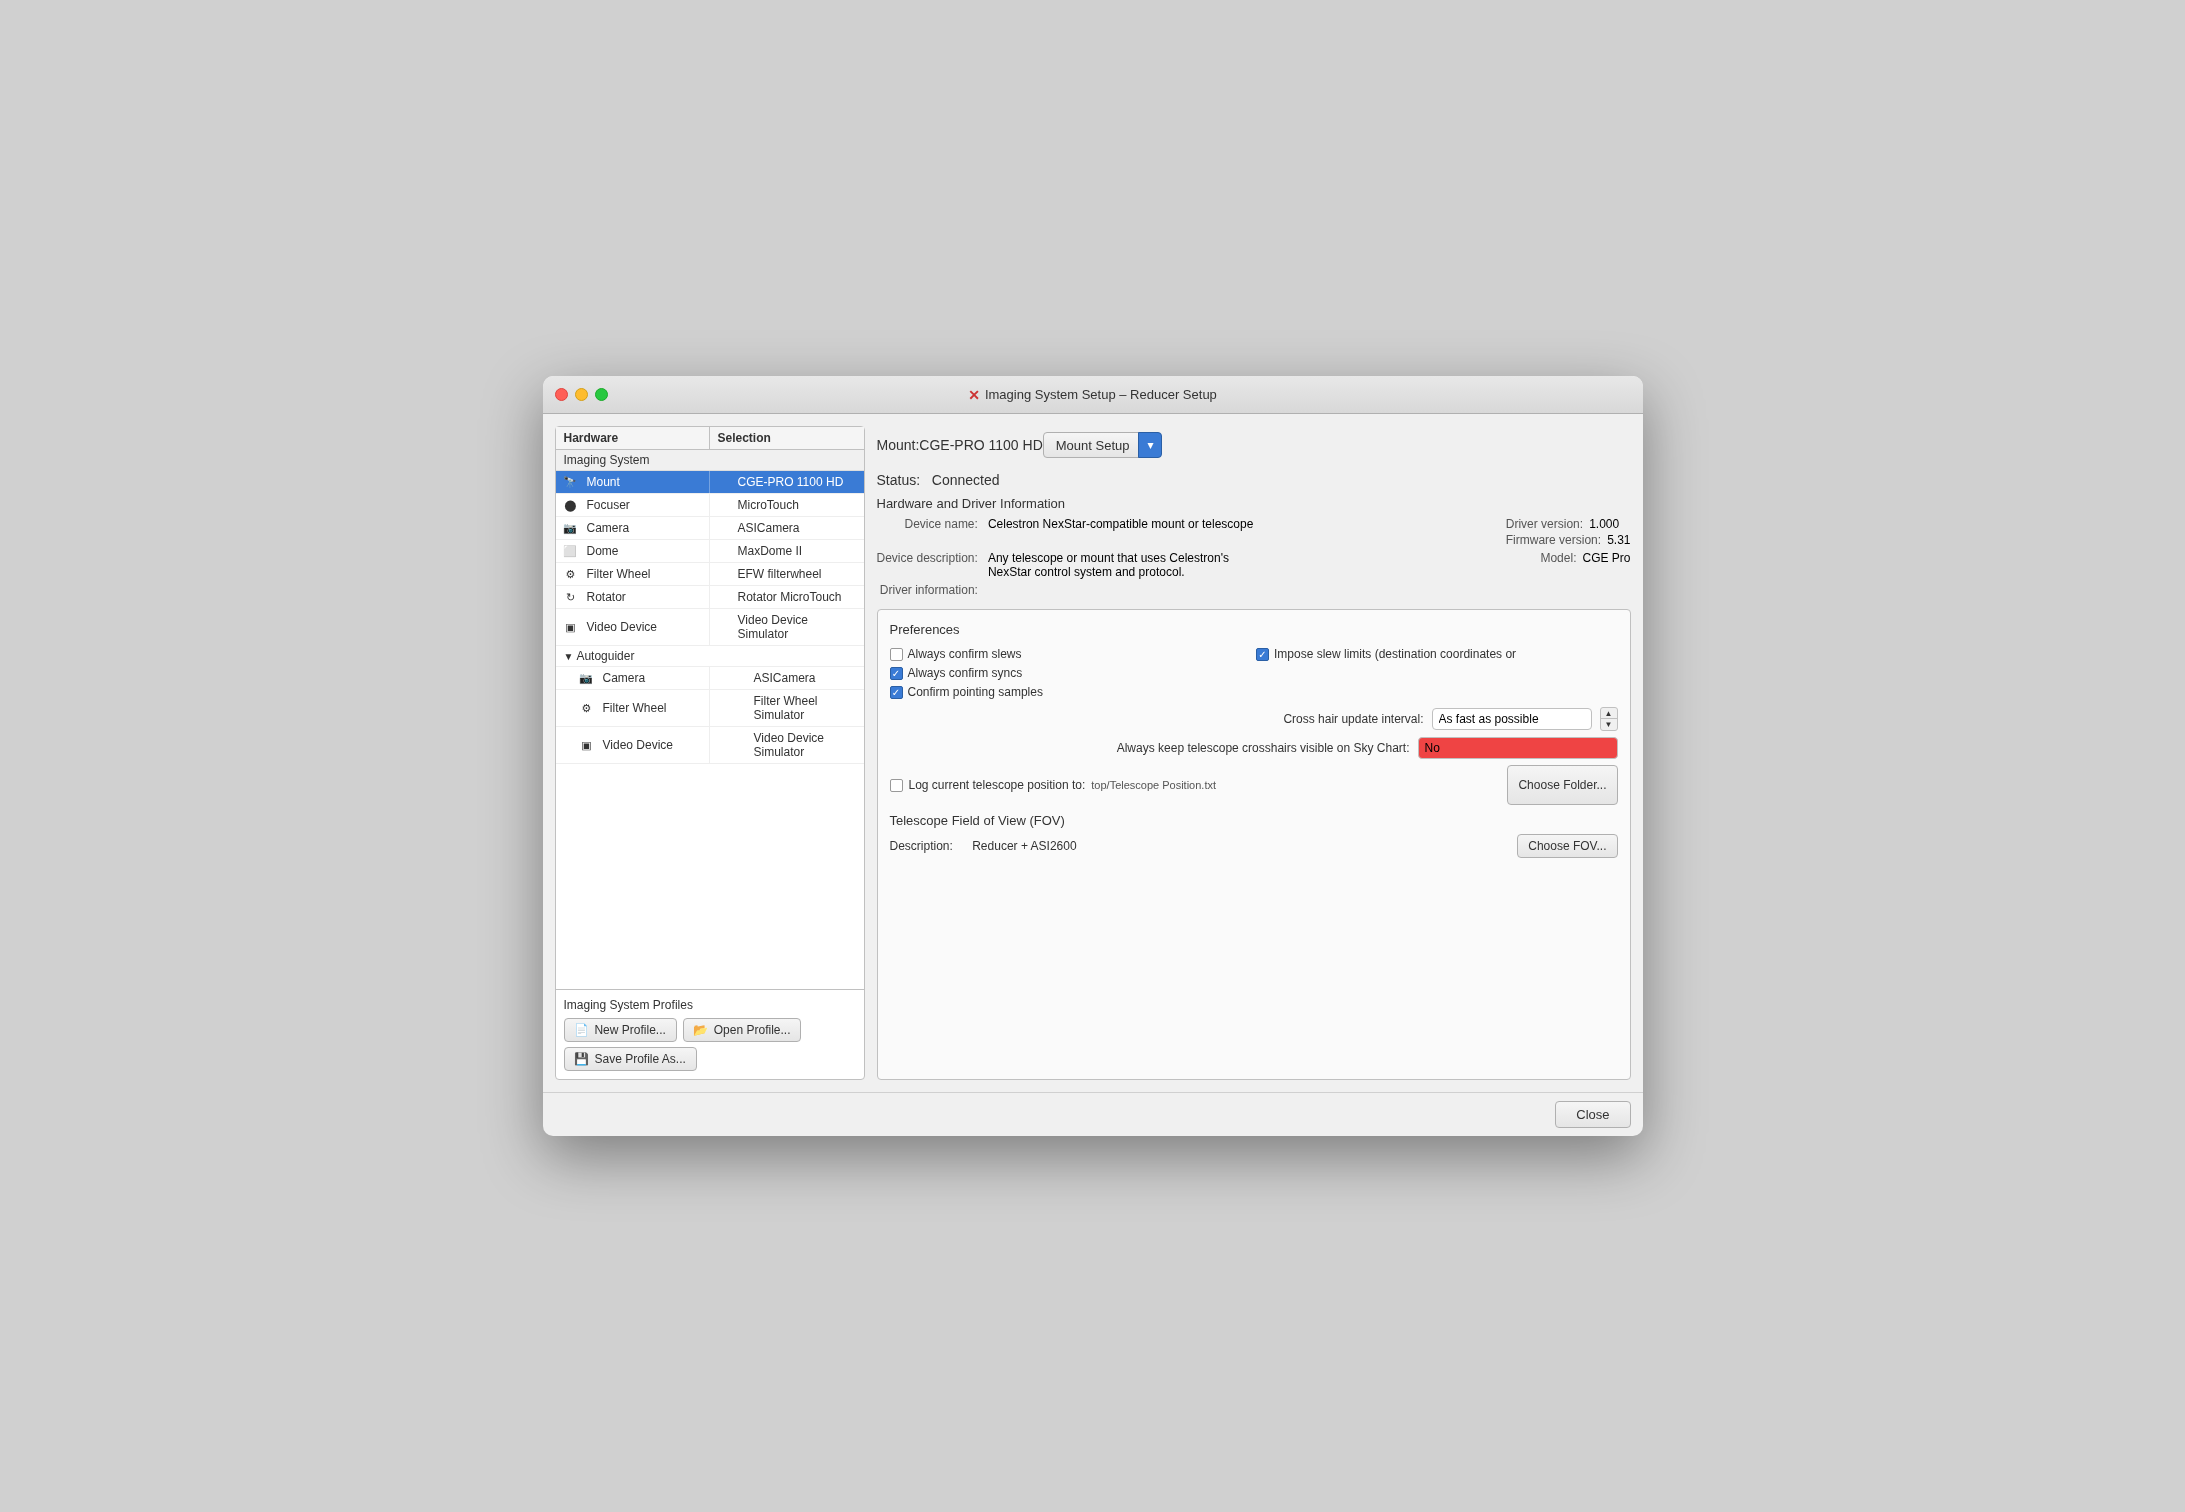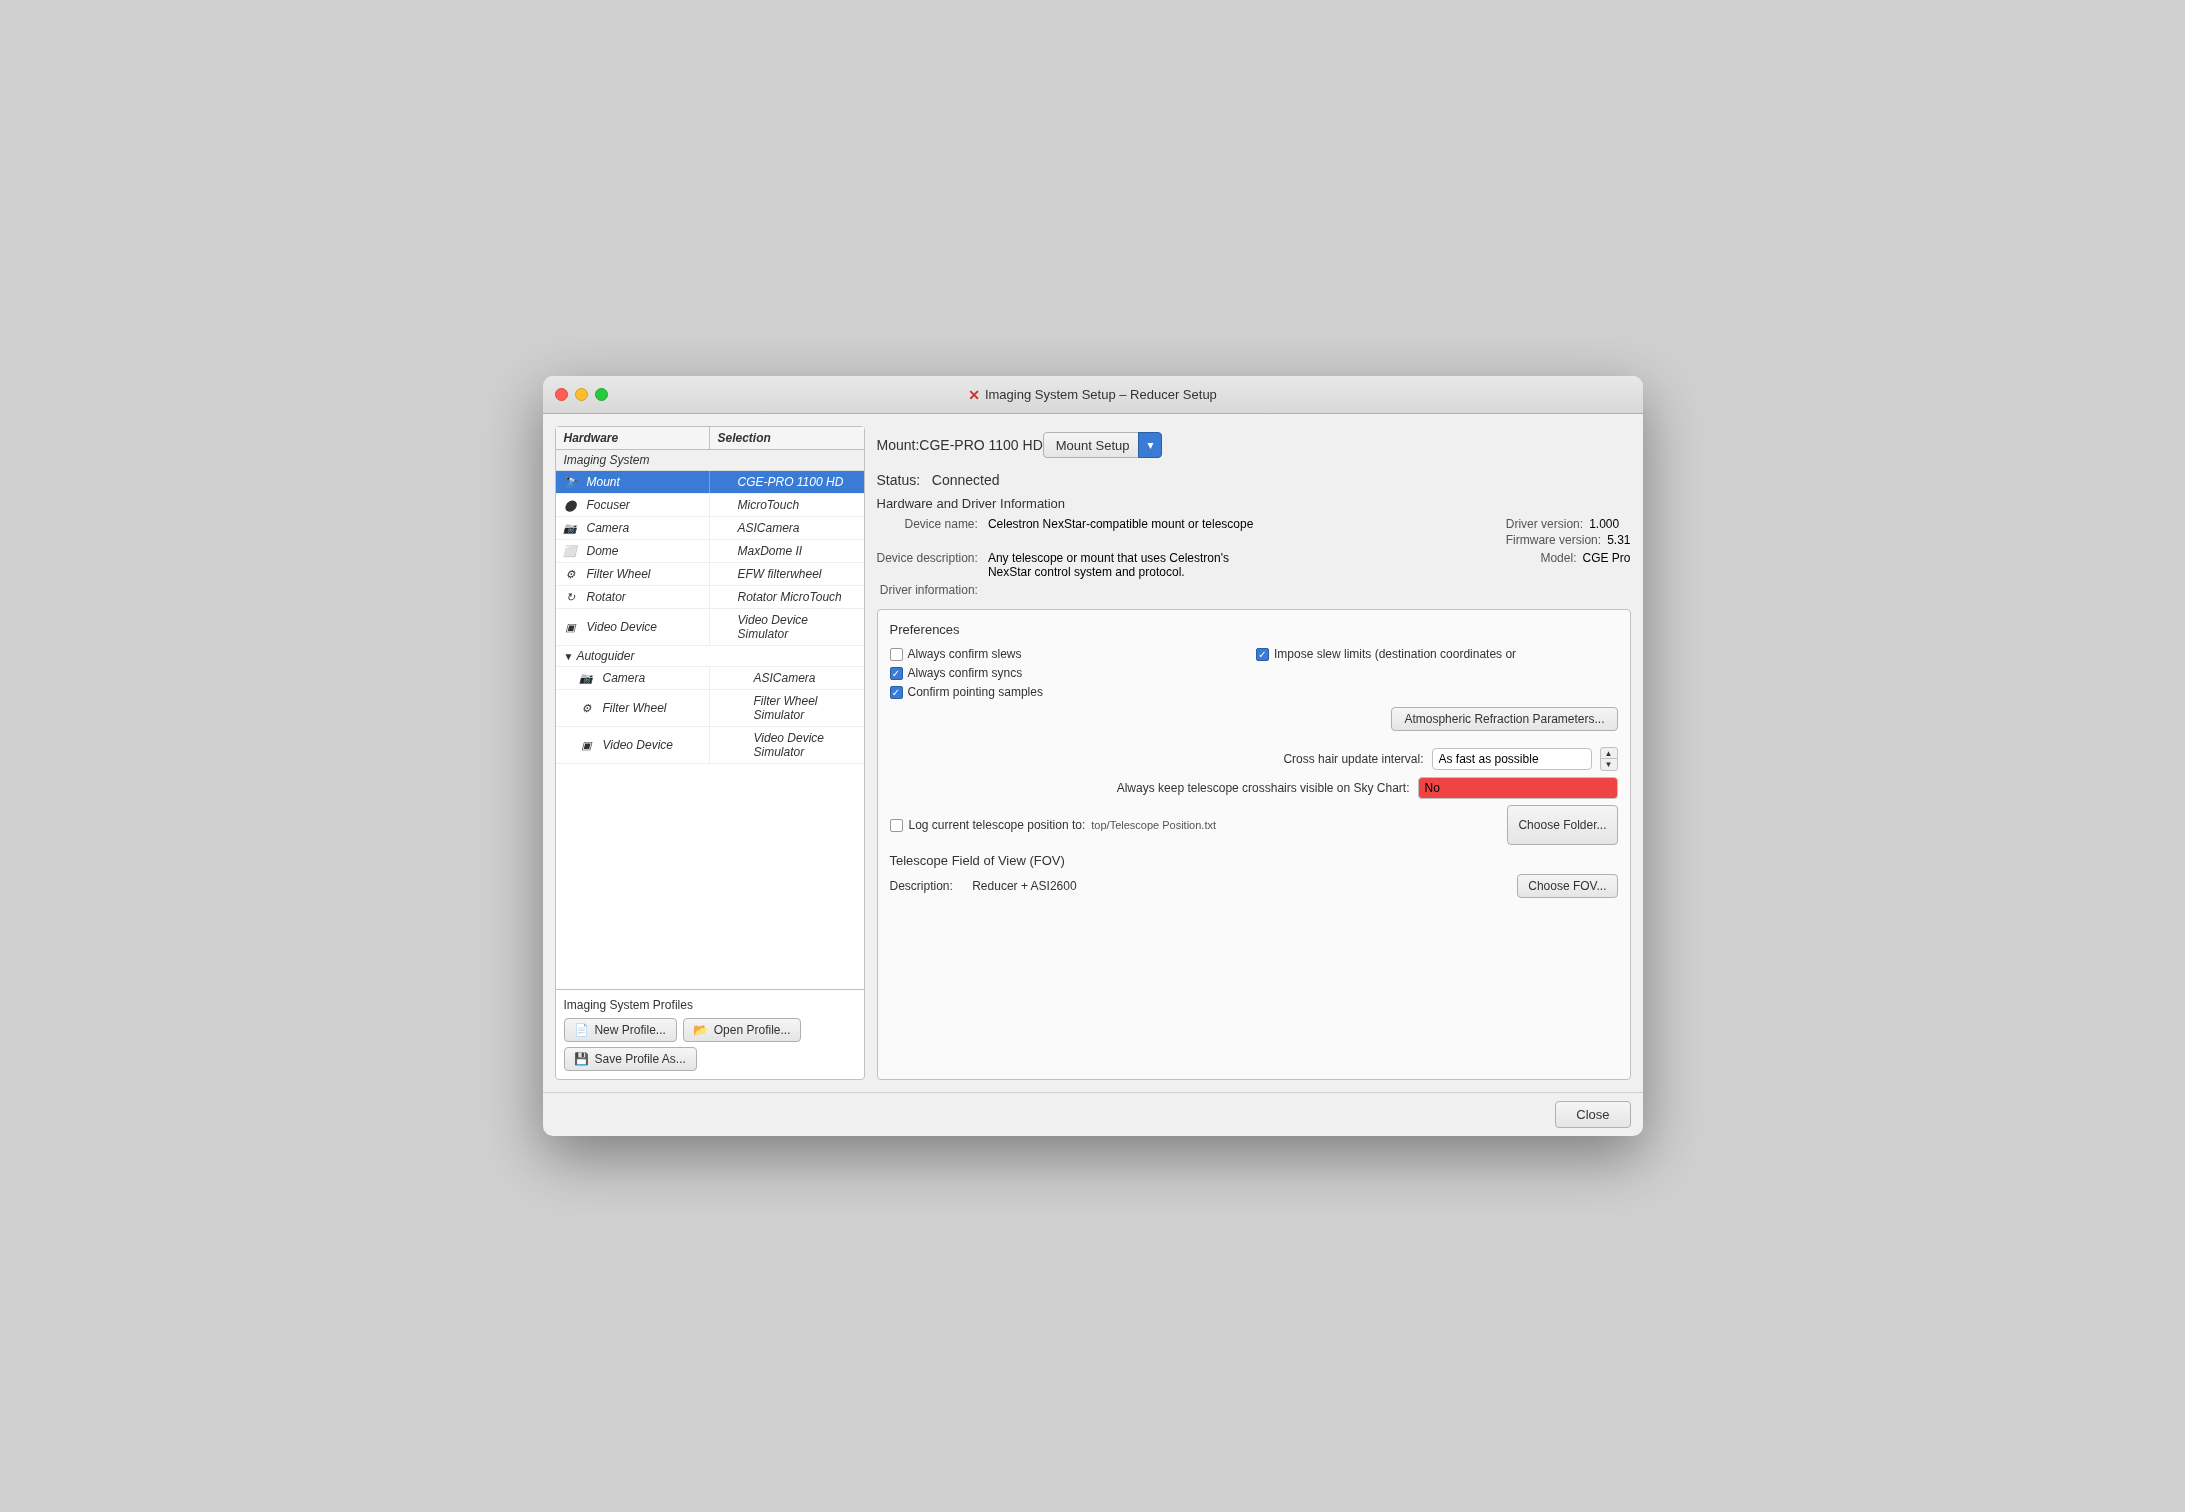--- a/index.html
+++ b/index.html
@@ -63,21 +63,20 @@
       width: 310px;
       background: #fff;
       border: 1px solid #c0c0c0;
       border-radius: 4px;
       display: flex;
       flex-direction: column;
     }
     .tree-area {
       flex: 1;
       overflow: auto;
-      font-style: italic;
     }
     .tree-header {
       display: grid;
       grid-template-columns: 1fr 1fr;
       border-bottom: 1px solid #c0c0c0;
       background: #f5f5f5;
     }
     .tree-header-cell {
       padding: 4px 8px;
       font-size: 12px;
@@ -579,23 +578,20 @@
           </div>
 
           <div style="display:flex; flex-direction:column; gap:5px;">
             <div class="checkbox-row">
               <div class="checkbox checked">✓</div>
               <span>Impose slew limits (destination coordinates or</span>
             </div>
           </div>
         </div>
 
-        <div class="atm-btn-row">
-          <button class="atm-btn">Atmospheric Refraction Parameters...</button>
-        </div>
 
         <div class="prefs-row">
           <span class="prefs-row-label">Cross hair update interval:</span>
           <input class="spinner-input" type="text" value="As fast as possible" readonly="" style="">
           <div class="spinner-arrows">
             <div class="spinner-arrow">▲</div>
             <div class="spinner-arrow">▼</div>
           </div>
         </div>
 

